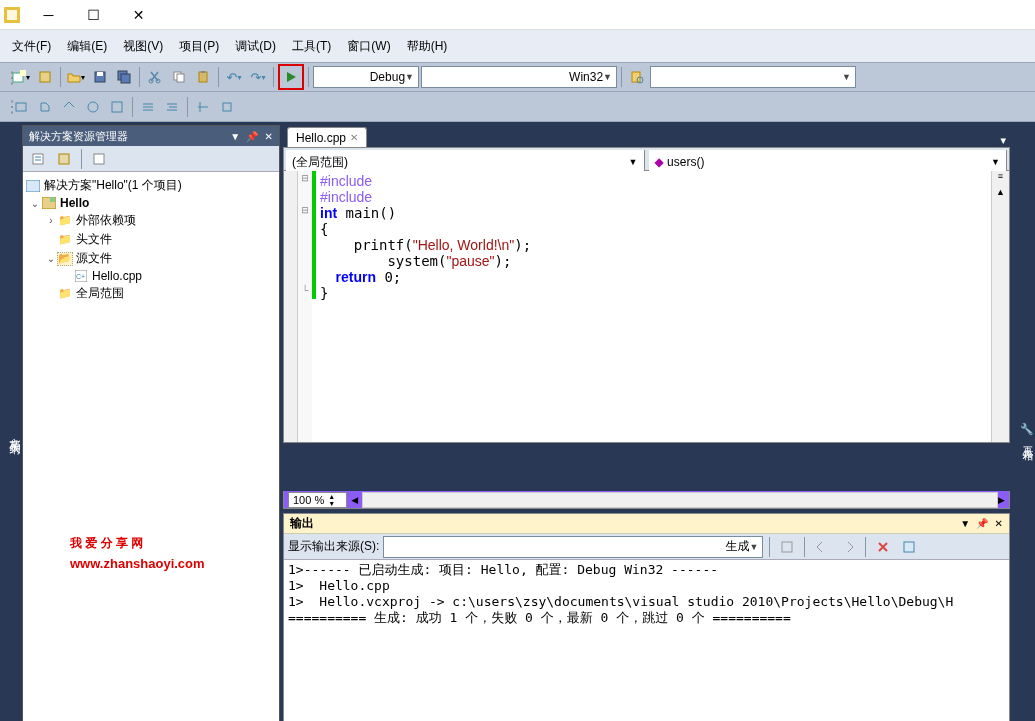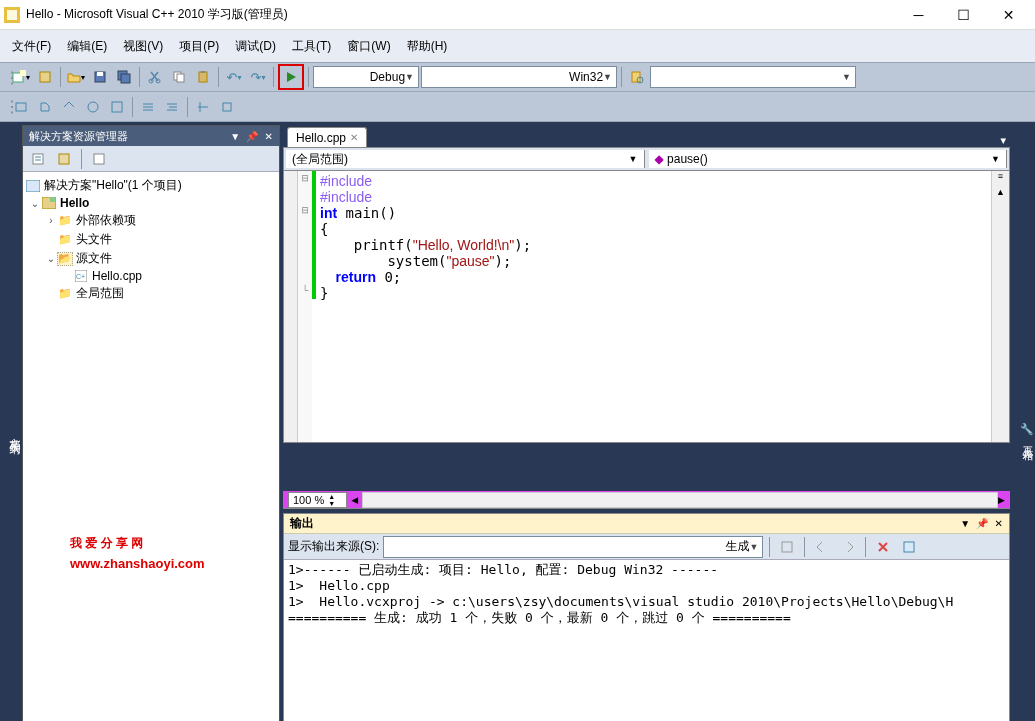--- a/index.html
+++ b/index.html
@@ -48,37 +48,37 @@
 .watermark .line2 { font-size: 13px; font-weight: bold; color: #d00; margin-top: 4px; }
 
 .center-area { flex: 1; display: flex; flex-direction: column; margin: 3px 3px 3px 3px; }
 
 .doc-tabs { height: 22px; background: #293955; display: flex; align-items: flex-end; padding-left: 4px; }
 .doc-tab { height: 20px; background: #fff; border: 1px solid #888; border-bottom: none; padding: 0 8px; font-size: 12px; display: flex; align-items: center; gap: 4px; border-radius: 3px 3px 0 0; }
 .doc-tab .close { font-size: 10px; color: #888; }
 .doc-tabs-right { margin-left: auto; display: flex; gap: 2px; padding-right: 4px; color: #fff; font-size: 11px; align-items: center; }
 
 .scope-bar { height: 24px; background: #dce4ef; display: flex; border: 1px solid #888; }
-.scope-combo { flex: 1; background: #fff; border-right: 1px solid #888; font-size: 12px; display: flex; align-items: center; padding: 6px 6px; justify-content: space-between; margin: 2px; }
+.scope-combo { flex: 1; background: #fff; border-right: 1px solid #888; font-size: 12px; display: flex; align-items: center; padding: 12px 6px; justify-content: space-between; margin: 2px; }
 .scope-combo .arrow { font-size: 9px; }
 
 .editor-container { flex: 1; display: flex; background: #fff; border: 1px solid #888; border-top: none; min-height: 0; }
 .margin { width: 14px; background: #f0f0f0; border-right: 1px solid #ccc; }
 .fold-margin { width: 14px; background: #f8f8f8; font-size: 9px; color: #888; padding-top: 2px; }
 .fold-margin div { height: 16px; text-align: center; }
 .change-bar { width: 4px; background: #0c0; }
 .code { flex: 1; font-family: Consolas, monospace; font-size: 14px; padding: 2px 4px; line-height: 16px; white-space: pre; overflow: auto; }
 .code .kw { color: #0000ff; font-weight: bold; }
 .code .pp { color: #8b5cf6; }
 .code .inc { color: #a31515; }
 .code .str { color: #a31515; }
 .editor-scroll { width: 18px; background: #f0f0f0; border-left: 1px solid #ccc; }
 .editor-scroll .thumb-up { height: 16px; text-align: center; font-size: 9px; }
 
-.zoom-bar { height: 18px; background: #d946ef; display: flex; align-items: center; font-size: 11px; padding: 0 4px; border: 1px solid #888; border-top: none; margin-top: 48px; }
+.zoom-bar { height: 18px; background: #8b5cf6; display: flex; align-items: center; font-size: 11px; padding: 0 4px; border: 1px solid #888; border-top: none; margin-top: 48px; }
 .zoom-combo { height: 16px; border: 1px solid #888; background: #fff; padding: 0 4px; display: flex; align-items: center; gap: 4px; }
 .zoom-arrows { width: 14px; display: flex; flex-direction: column; font-size: 7px; line-height: 7px; }
 .hscroll { flex: 1; background: #f0f0f0; height: 16px; margin-left: 4px; border: 1px solid #ccc; }
 
 .output-panel { height: 220px; background: #fff; border: 1px solid #888; margin-top: 4px; display: flex; flex-direction: column; }
 .output-header { height: 20px; background: #fff3cc; border-bottom: 1px solid #cca; font-size: 12px; font-weight: bold; display: flex; align-items: center; padding: 0 6px; justify-content: space-between; }
 .output-header .ph-btns { display: flex; gap: 6px; font-size: 10px; font-weight: normal; }
 .output-toolbar { height: 26px; background: #dce4ef; display: flex; align-items: center; padding: 0 4px; gap: 4px; font-size: 12px; border-bottom: 1px solid #aab; }
 .output-toolbar .combo { flex: 0 0 380px; }
 .output-text { flex: 1; font-family: Consolas, SimSun, monospace; font-size: 13px; padding: 2px 4px; white-space: pre; overflow: auto; line-height: 16px; }
@@ -91,21 +91,20 @@
 </head>
 <body>
 
 <div class="titlebar">
   <span class="app-icon">
     <svg width="14" height="14">
         <rect width="14" height="14" fill="#e8c040"></rect>
         <rect x="2" y="2" width="10" height="10" fill="#fff8e0"></rect>
       </svg>
   </span>
-  <span class="title">Hello - Microsoft Visual C++ 2010 学习版(管理员)</span>
   <div class="win-btns">
     <div class="win-btn">─</div>
     <div class="win-btn">☐</div>
     <div class="win-btn">✕</div>
   </div>
 </div>
 
 <div class="menubar">
   <div class="menu-item">文件(F)</div>
   <div class="menu-item">编辑(E)</div>
@@ -349,21 +348,21 @@
       <div class="doc-tabs-right">
         <span>▾</span>
       </div>
     </div>
     <div class="scope-bar">
       <div class="scope-combo">
           <span>(全局范围)</span>
           <span class="arrow">▼</span>
         </div>
       <div class="scope-combo">
-          <span><span style="color:#a0a;">◆</span> <span>pause()</span></span>
+          <span><span style="color:#a0a;">◆</span> <span>users()</span></span>
           <span class="arrow">▼</span>
         </div>
     </div>
     <div class="editor-container">
       <div class="margin"></div>
       <div class="fold-margin">
         <div>⊟</div>
           <div></div>
           <div>⊟</div>
           <div></div>

